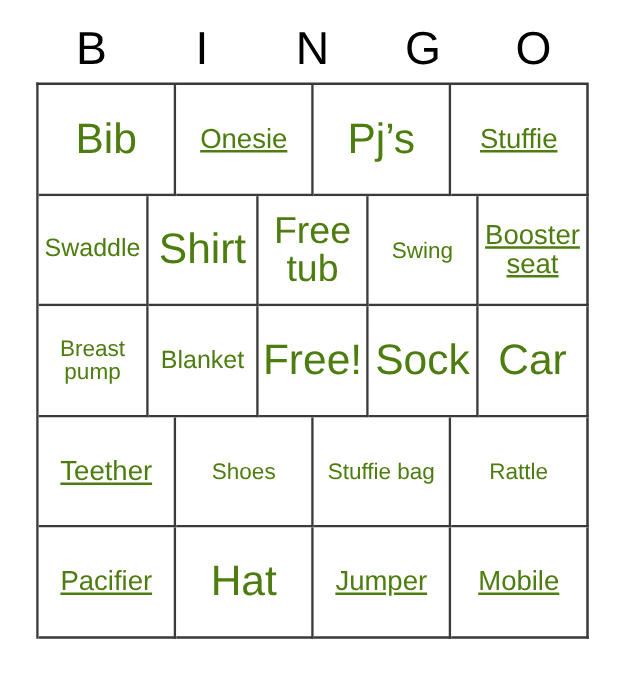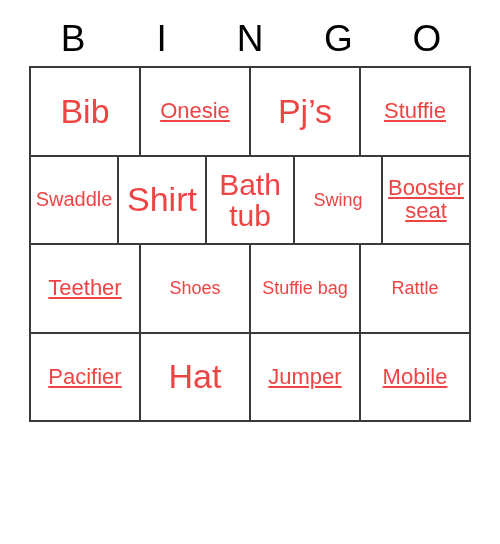--- a/index.html
+++ b/index.html
@@ -59,21 +59,21 @@
     align-items: center;
     justify-content: center;
     text-align: center;
     overflow: hidden;
     padding: 0 2px;
     background: #ffffff;
   }
   .cell-text {
     display: block;
     line-height: 1.04;
-    color: #ef4444;
+    color: #4d7c0f;
     word-break: break-word;
   }
 
   
   .sz-xl .cell-text { font-size: 34px; }
   .sz-lg .cell-text { font-size: 30px; }
   .sz-md .cell-text { font-size: 18px; }
   .sz-sm .cell-text { font-size: 22px; text-decoration: underline; }
   .sz-xs .cell-text { font-size: 20px; }
 </style>
@@ -108,30 +108,47 @@
     </div>
 
     <div class="grid-row">
       <div class="cell sz-xs">
           <span class="cell-text">Swaddle</span>
         </div>
       <div class="cell sz-xl">
           <span class="cell-text">Shirt</span>
         </div>
       <div class="cell sz-lg">
-          <span class="cell-text">Bath tub</span>
+          <span class="cell-text">Free tub</span>
         </div>
       <div class="cell sz-md">
           <span class="cell-text">Swing</span>
         </div>
       <div class="cell sz-sm">
           <span class="cell-text">Booster seat</span>
         </div>
     </div>
 
+    <div class="grid-row">
+      <div class="cell sz-md">
+          <span class="cell-text">Breast pump</span>
+        </div>
+      <div class="cell sz-xs">
+          <span class="cell-text">Blanket</span>
+        </div>
+      <div class="cell sz-xl">
+          <span class="cell-text">Free!</span>
+        </div>
+      <div class="cell sz-xl">
+          <span class="cell-text">Sock</span>
+        </div>
+      <div class="cell sz-xl">
+          <span class="cell-text">Car</span>
+        </div>
+    </div>
 
     <div class="grid-row">
       <div class="cell sz-sm">
           <span class="cell-text">Teether</span>
         </div>
       <div class="cell sz-md">
           <span class="cell-text">Shoes</span>
         </div>
       <div class="cell sz-md">
           <span class="cell-text">Stuffie bag</span>

